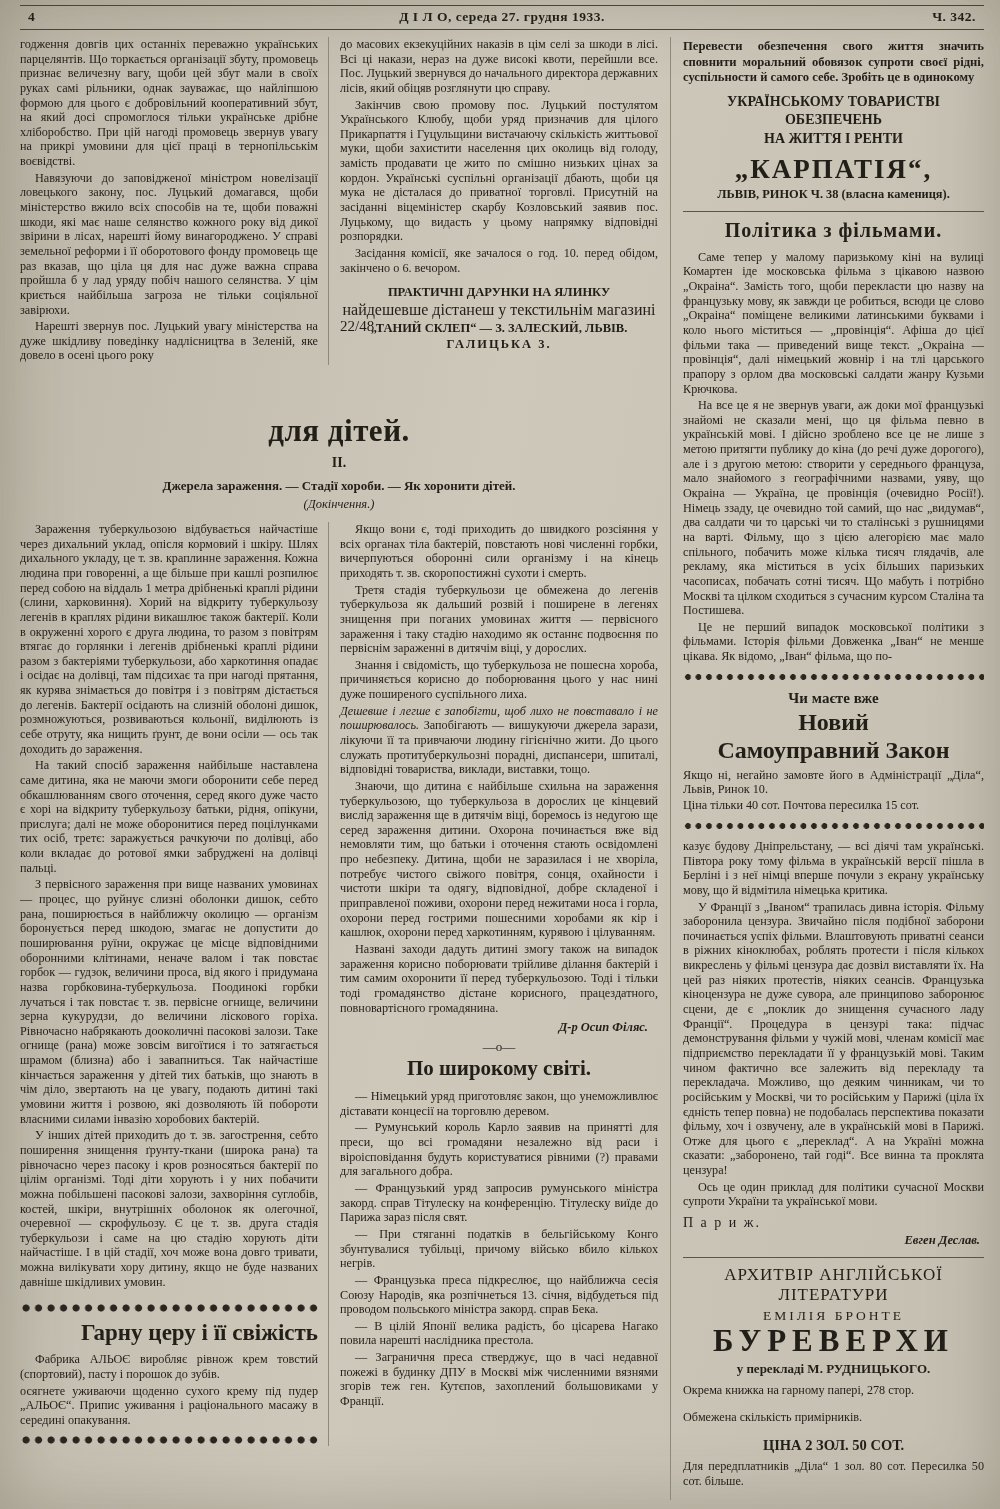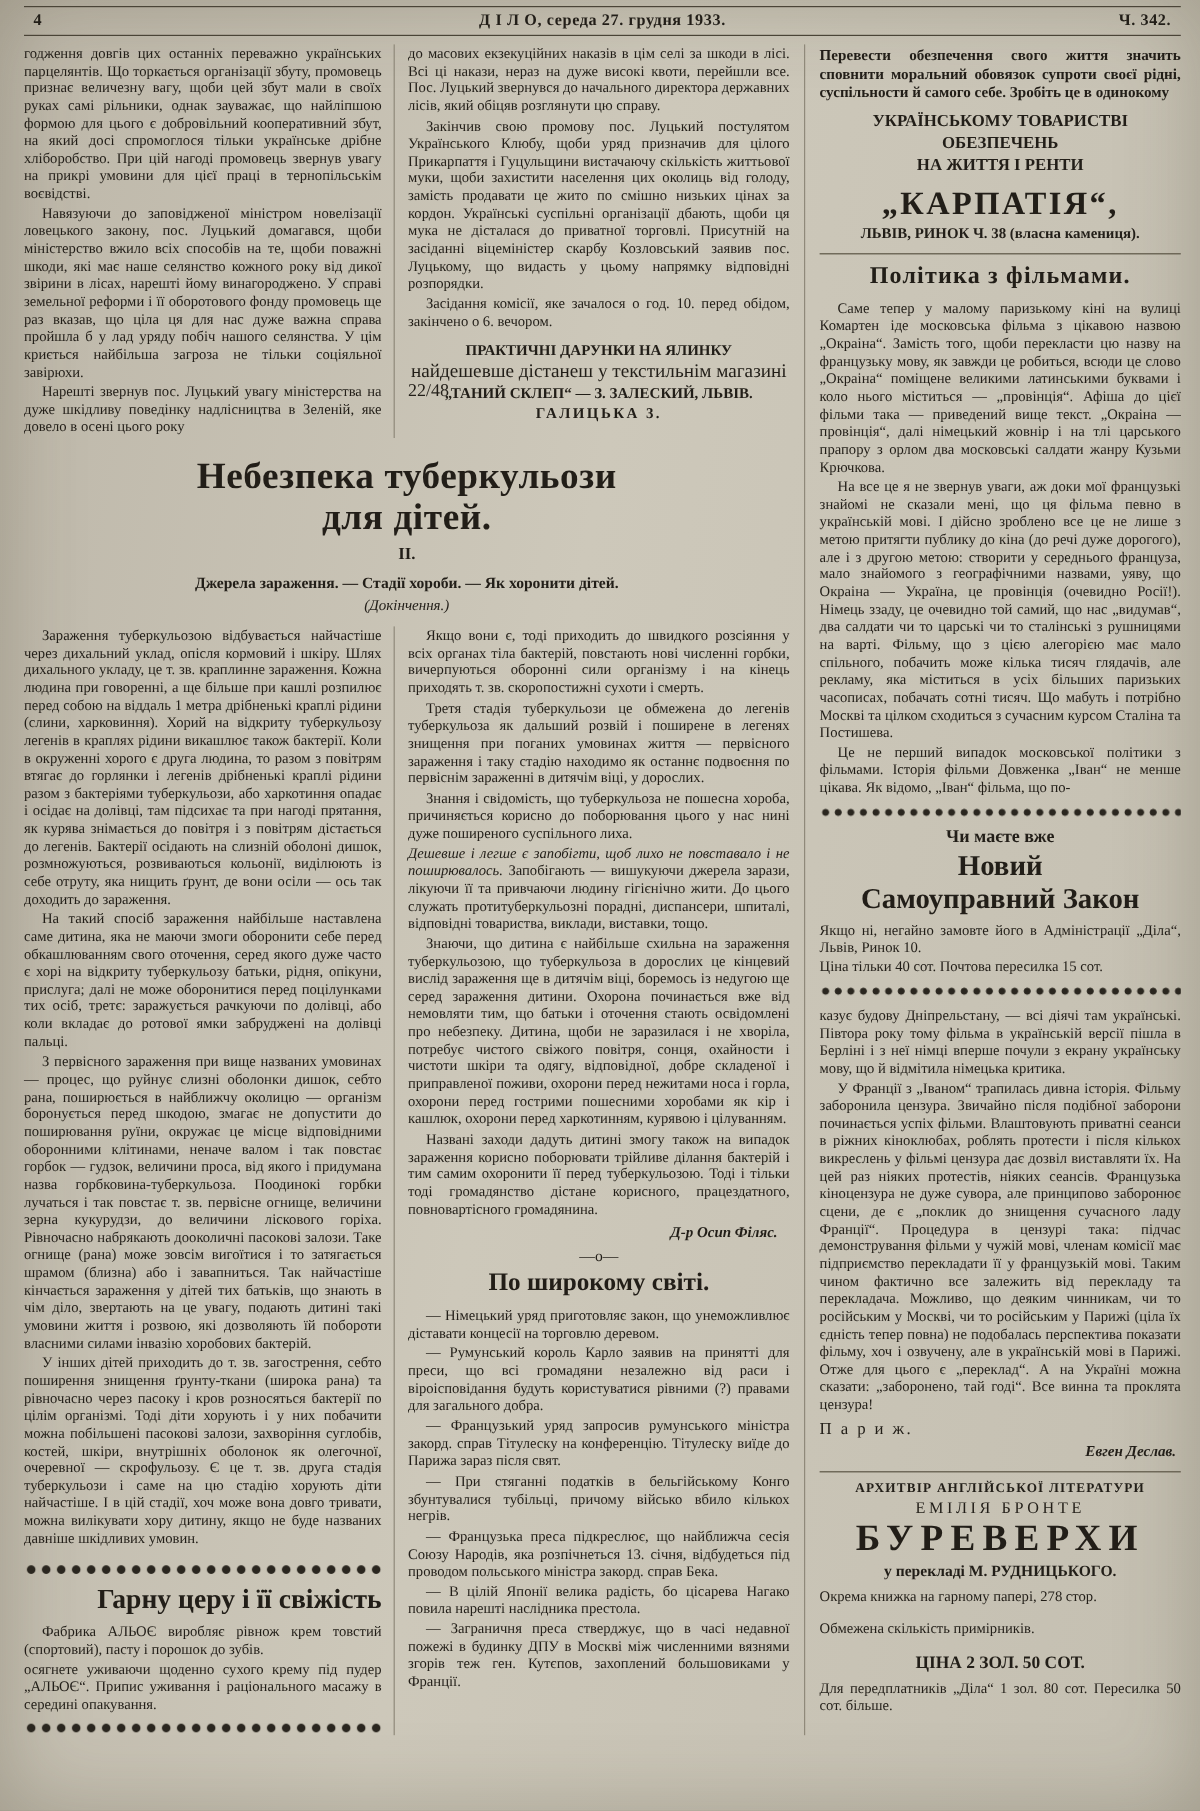--- a/index.html
+++ b/index.html
@@ -50,21 +50,21 @@
   .dots{height:10px;margin:8px 0;background-image:radial-gradient(circle at 5px 5px,#2a261f 2.6px,rgba(0,0,0,0) 3.2px);background-size:10.5px 10px;background-repeat:repeat-x;}
   .law{text-align:center;}
   .law-l1{font-weight:700;font-size:15px;}
   .law-l2{font-weight:700;font-size:24px;margin-top:2px;}
   .law-l3{font-weight:700;font-size:24px;margin-top:1px;}
   .law-body{font-size:12.2px;line-height:1.2;text-align:justify;margin:4px 0 0;}
   .law-price{font-size:12.2px;text-align:left;margin:1px 0 0;}
   .film-place{font-size:14px;letter-spacing:2px;margin-top:6px;}
   .film-author{text-align:right;font-weight:700;font-style:italic;font-size:12.6px;margin:2px 4px 0 0;}
   .book{text-align:center;margin-top:4px;}
-  .book-kicker{font-weight:700;font-size:11px;letter-spacing:1px;}
+  .book-kicker{font-weight:400;font-size:17px;letter-spacing:1px;}
   .book-author{font-size:13.5px;letter-spacing:3px;margin-top:3px;}
   .book-title{font-weight:700;font-size:31px;letter-spacing:6px;margin-top:1px;line-height:1.05;}
   .book-trans{font-weight:700;font-size:13px;margin-top:3px;}
   .book-l1{font-size:12.2px;text-align:justify;margin-top:6px;}
   .book-l2{font-size:12.2px;text-align:left;margin-top:1px;}
   .book-price{font-weight:700;font-size:14.5px;margin-top:5px;}
   .book-l3{font-size:12.2px;line-height:1.2;text-align:justify;margin-top:5px;}
 </style>
 </head>
 <body>
@@ -98,21 +98,21 @@
               <span class="gift-ref">22/48</span>
               <div class="gift-l3">„ТАНИЙ СКЛЕП“ — З. ЗАЛЕСКИЙ, ЛЬВІВ.</div>
             </div>
             <div class="gift-l4">ГАЛИЦЬКА 3.</div>
           </div>
         </div>
       </div>
 
       <section>
         <div class="tb-head">
-          <h1 class="tb-title"><span>Небезпека туберкульози</span><br><span>для дітей.</span></h1>
+          <h1 class="tb-title"><br><span>для дітей.</span></h1>
           <div class="tb-part">ІІ.</div>
           <div class="tb-sub">Джерела зараження. — Стадії хороби. — Як хоронити дітей.</div>
           <div class="tb-note">(Докінчення.)</div>
         </div>
 
         <div class="tb-cols">
           <div class="colA">
             <p class="bt">Зараження туберкульозою відбувається найчастіше через дихальний уклад, опісля кормовий і шкіру. Шлях дихального укладу, це т. зв. краплинне зараження. Кожна людина при говоренні, а ще більше при кашлі розпилює перед собою на віддаль 1 метра дрібненькі краплі рідини (слини, харковиння). Хорий на відкриту туберкульозу легенів в краплях рідини викашлює також бактерії. Коли в окруженні хорого є друга людина, то разом з повітрям втягає до горлянки і легенів дрібненькі краплі рідини разом з бактеріями туберкульози, або харкотиння опадає і осідає на долівці, там підсихає та при нагоді прятання, як курява знімається до повітря і з повітрям дістається до легенів. Бактерії осідають на слизній оболоні дишок, розмножуються, розвиваються кольонії, виділюють із себе отруту, яка нищить ґрунт, де вони осіли — ось так доходить до зараження.</p>
             <p class="bt">На такий спосіб зараження найбільше наставлена саме дитина, яка не маючи змоги оборонити себе перед обкашлюванням свого оточення, серед якого дуже часто є хорі на відкриту туберкульозу батьки, рідня, опікуни, прислуга; далі не може оборонитися перед поцілунками тих осіб, третє: заражується рачкуючи по долівці, або коли вкладає до ротової ямки забруджені на долівці пальці.</p>
             <p class="bt">З первісного зараження при вище названих умовинах — процес, що руйнує слизні оболонки дишок, себто рана, поширюється в найближчу околицю — організм боронується перед шкодою, змагає не допустити до поширювання руїни, окружає це місце відповідними оборонними клітинами, неначе валом і так повстає горбок — гудзок, величини проса, від якого і придумана назва горбковина-туберкульоза. Поодинокі горбки лучаться і так повстає т. зв. первісне огнище, величини зерна кукурудзи, до величини ліскового горіха. Рівночасно набрякають дооколичні пасокові залози. Таке огнище (рана) може зовсім вигоїтися і то затягається шрамом (близна) або і завапниться. Так найчастіше кінчається зараження у дітей тих батьків, що знають в чім діло, звертають на це увагу, подають дитині такі умовини життя і розвою, які дозволяють їй побороти власними силами інвазію хоробових бактерій.</p>
@@ -174,20 +174,21 @@
           <div class="law-l2">Новий</div>
           <div class="law-l3">Самоуправний Закон</div>
           <p class="law-body">Якщо ні, негайно замовте його в Адміністрації „Діла“, Львів, Ринок 10.</p>
           <p class="law-price">Ціна тільки 40 сот. Почтова пересилка 15 сот.</p>
         </div>
 
         <div class="dots"></div>
 
         <p class="bt noind">казує будову Дніпрельстану, — всі діячі там українські. Півтора року тому фільма в українській версії пішла в Берліні і з неї німці вперше почули з екрану українську мову, що й відмітила німецька критика.</p>
         <p class="bt">У Франції з „Іваном“ трапилась дивна історія. Фільму заборонила цензура. Звичайно після подібної заборони починається успіх фільми. Влаштовують приватні сеанси в ріжних кіноклюбах, роблять протести і після кількох викреслень у фільмі цензура дає дозвіл виставляти їх. На цей раз ніяких протестів, ніяких сеансів. Французька кіноцензура не дуже сувора, але принципово заборонює сцени, де є „поклик до знищення сучасного ладу Франції“. Процедура в цензурі така: підчас демонстрування фільми у чужій мові, членам комісії має підприємство перекладати її у французькій мові. Таким чином фактично все залежить від перекладу та перекладача. Можливо, що деяким чинникам, чи то російським у Москві, чи то російським у Парижі (ціла їх єдність тепер повна) не подобалась перспектива показати фільму, хоч і озвучену, але в українській мові в Парижі. Отже для цього є „переклад“. А на Україні можна сказати: „заборонено, тай годі“. Все винна та проклята цензура!</p>
+        <p class="bt">Ось це один приклад для політики сучасної Москви супроти України та української мови.</p>
         <div class="film-place">П а р и ж.</div>
         <div class="film-author">Евген Деслав.</div>
       </article>
 
       <div class="rule"></div>
 
       <div class="book">
         <div class="book-kicker">АРХИТВІР АНГЛІЙСЬКОЇ ЛІТЕРАТУРИ</div>
         <div class="book-author">ЕМІЛІЯ БРОНТЕ</div>
         <div class="book-title">БУРЕВЕРХИ</div>

